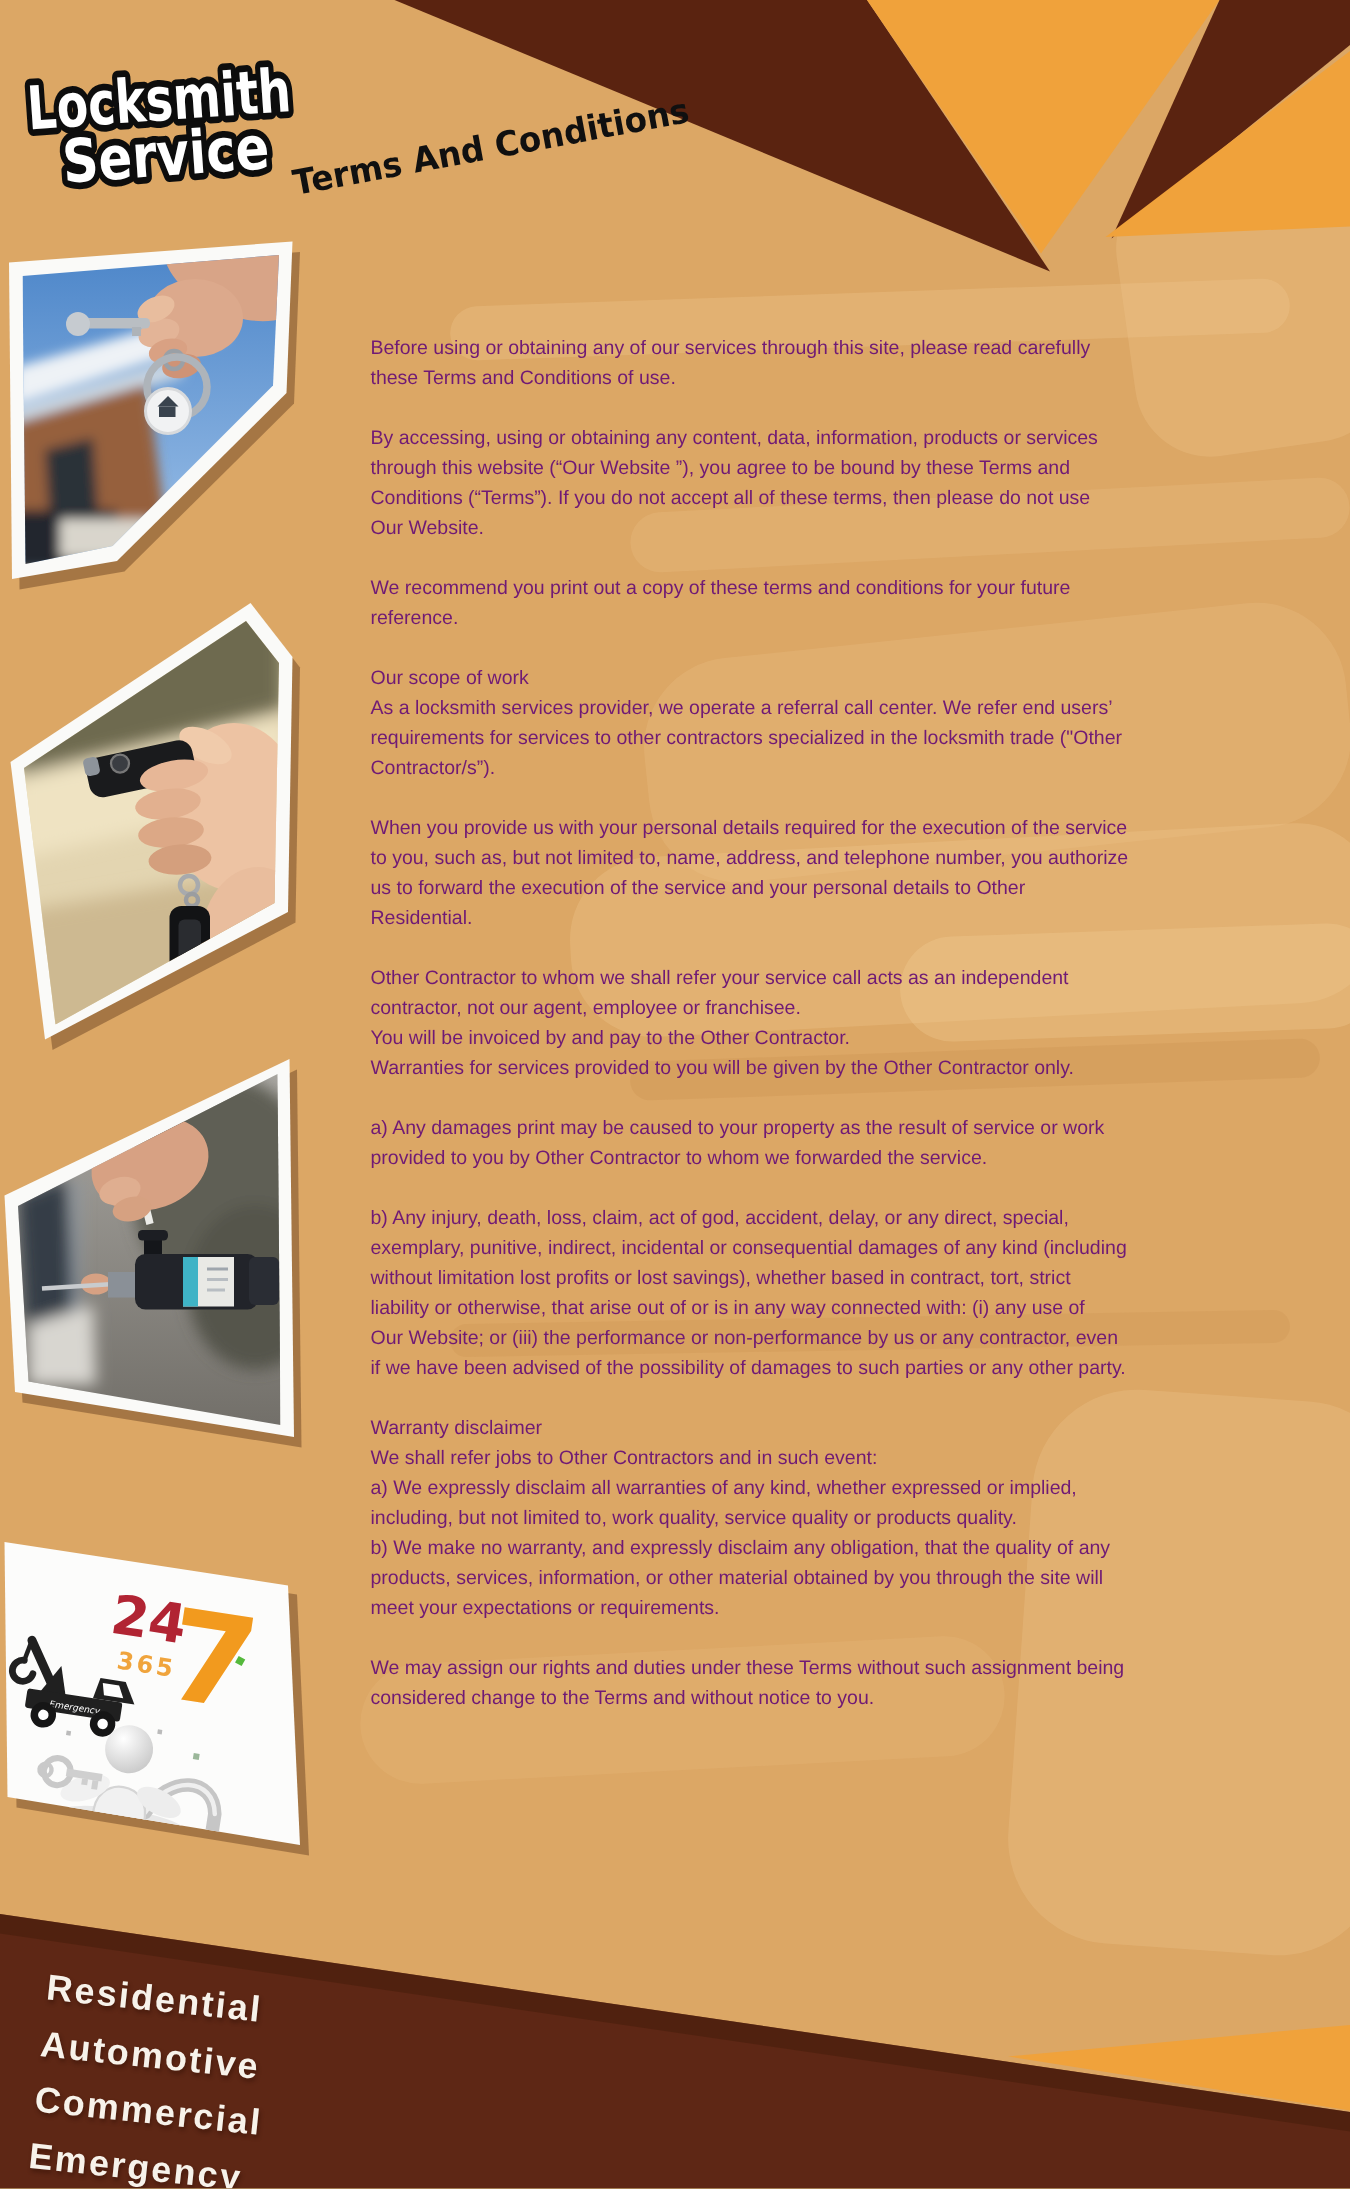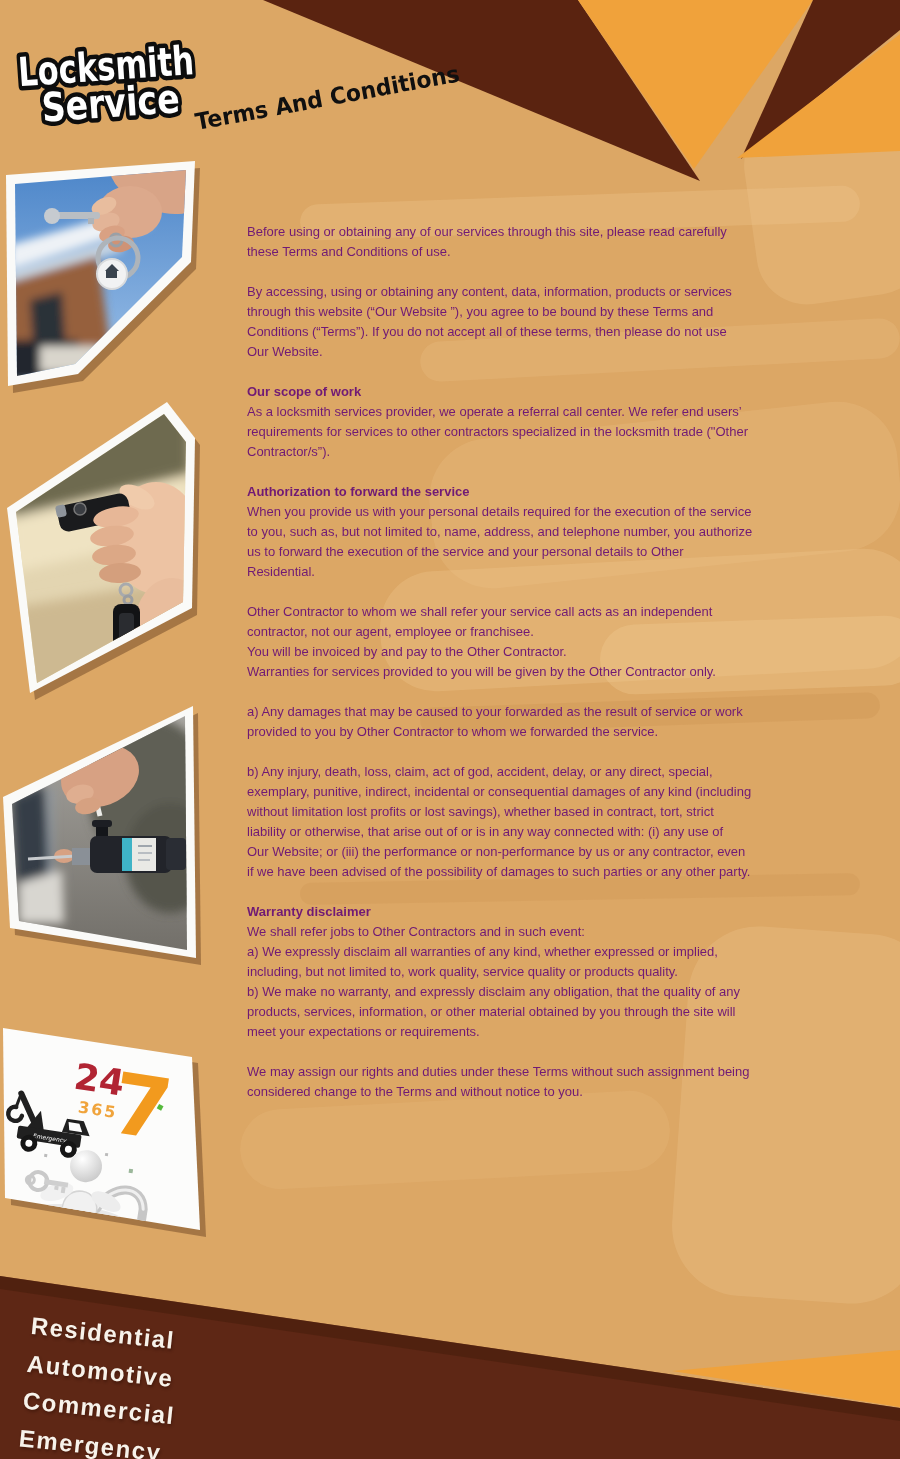--- a/index.html
+++ b/index.html
@@ -10,21 +10,21 @@
     font-family:"Liberation Sans",sans-serif;
   }
   svg{display:block;}
   .abs{position:absolute;}
   
   #terms-col{
     position:absolute;left:247px;top:175px;width:632px;z-index:3;
     color:#701a75;font-size:13px;line-height:20px;margin-top:47px;
   }
   .section{margin-bottom:20px;}
-  .sec-title{font-weight:bold;}
+  .sec-title{font-weight:normal;}
   .sec-body{white-space:pre-line;}
   
   #services-banner{
     position:absolute;left:33px;top:1307px;z-index:4;
     transform:rotate(6deg);transform-origin:0 0;
     color:#F7F2EA;font-weight:bold;font-size:24px;line-height:37.5px;
     letter-spacing:1.5px;text-shadow:1px 2px 3px rgba(40,10,0,.45);
   }
   .z0{z-index:0;} .z2{z-index:2;} .z4{z-index:4;}
 </style>
@@ -259,40 +259,43 @@
         <div class="sec-body">Before using or obtaining any of our services through this site, please read carefully
 these Terms and Conditions of use.</div>
       </div>
       <div class="section">
         <div class="sec-body">By accessing, using or obtaining any content, data, information, products or services
 through this website (“Our Website ”), you agree to be bound by these Terms and
 Conditions (“Terms”). If you do not accept all of these terms, then please do not use
 Our Website.</div>
       </div>
       <div class="section">
+        <div class="sec-body">We recommend you print out a copy of these terms and conditions for your future
+reference.</div>
+      </div>
+      <div class="section">
         <div class="sec-title">Our scope of work</div>
         <div class="sec-body">As a locksmith services provider, we operate a referral call center. We refer end users’
 requirements for services to other contractors specialized in the locksmith trade ("Other
 Contractor/s”).</div>
       </div>
       <div class="section">
-        <div class="sec-title">Authorization to forward the service</div>
         <div class="sec-body">When you provide us with your personal details required for the execution of the service
 to you, such as, but not limited to, name, address, and telephone number, you authorize
 us to forward the execution of the service and your personal details to Other
 Residential.</div>
       </div>
       <div class="section">
         <div class="sec-body">Other Contractor to whom we shall refer your service call acts as an independent
 contractor, not our agent, employee or franchisee.
 You will be invoiced by and pay to the Other Contractor.
 Warranties for services provided to you will be given by the Other Contractor only.</div>
       </div>
       <div class="section">
-        <div class="sec-body">a) Any damages that may be caused to your forwarded as the result of service or work
+        <div class="sec-body">a) Any damages print may be caused to your property as the result of service or work
 provided to you by Other Contractor to whom we forwarded the service.</div>
       </div>
       <div class="section">
         <div class="sec-body">b) Any injury, death, loss, claim, act of god, accident, delay, or any direct, special,
 exemplary, punitive, indirect, incidental or consequential damages of any kind (including
 without limitation lost profits or lost savings), whether based in contract, tort, strict
 liability or otherwise, that arise out of or is in any way connected with: (i) any use of
 Our Website; or (iii) the performance or non-performance by us or any contractor, even
 if we have been advised of the possibility of damages to such parties or any other party.</div>
       </div>

